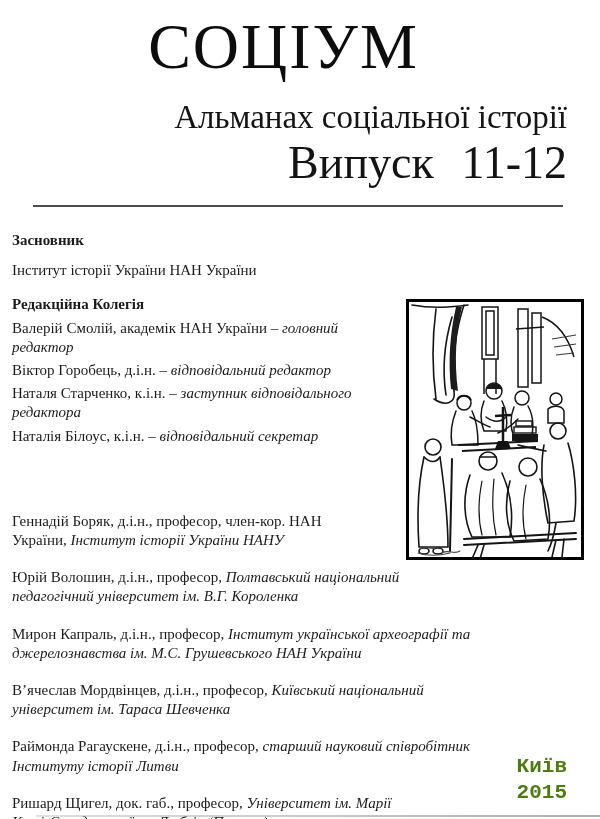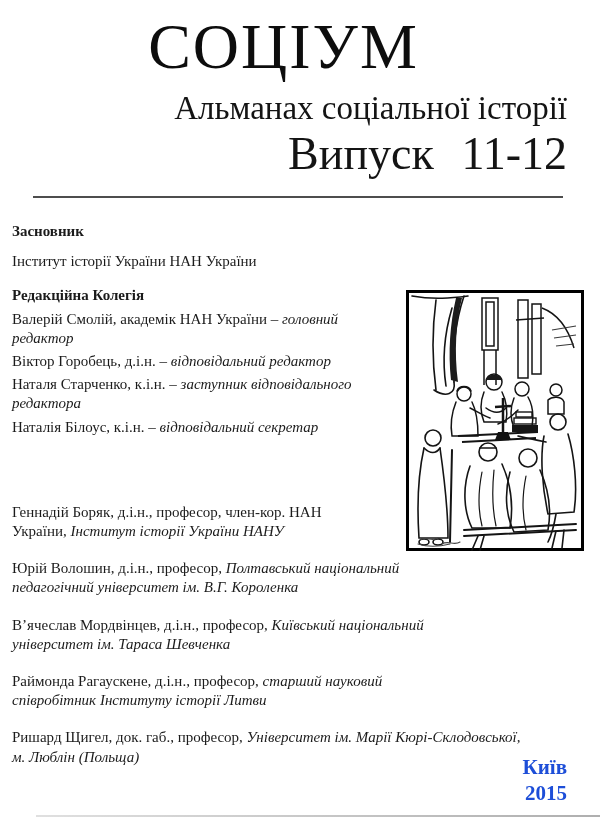--- a/index.html
+++ b/index.html
@@ -3,21 +3,21 @@
 <meta charset="utf-8">
 <style>
   html,body{margin:0;padding:0;background:#ffffff;}
   .page{
     position:relative;width:600px;height:819px;background:#fff;overflow:hidden;
     font-family:"Liberation Serif","DejaVu Serif",serif;color:#1b1b1b;
   }
   
   .masthead{padding:10px 33px 0 0;text-align:right;}
   .title{font-size:64px;line-height:74px;letter-spacing:2px;color:#0d0d0d;font-weight:400;text-align:center;}
-  .subtitle{font-size:33px;line-height:40px;margin-top:4px;color:#141414;padding-left:20px;}
+  .subtitle{font-size:33px;line-height:40px;margin-top:13px;color:#141414;padding-left:20px;}
   .issue{font-size:46px;line-height:52px;word-spacing:0.35em;color:#141414;}
   .rule{border:none;border-top:2px solid #4d4d4d;margin:16px 37px 0 33px;}
   
   .content{padding:0 12px;font-size:15px;line-height:19.2px;}
   .section-heading{font-weight:bold;margin:0;}
   .founder-heading{margin-top:24px;}
   .founder-name{margin-top:11px;}
   .editorial-heading{margin-top:15px;}
   .role,.affiliation{font-style:italic;}
   .editorial-entries{margin-right:-12px;}
@@ -32,22 +32,22 @@
   .board{margin-top:66px;}
   .board .entry{margin-top:18px;}
   .board .entry:nth-child(1){max-width:340px;}
   .board .entry:nth-child(2){max-width:420px;}
   .board .entry:nth-child(3){max-width:480px;}
   .board .entry:nth-child(4){max-width:440px;}
   .board .entry:nth-child(5){max-width:520px;}
   .board .entry:nth-child(6){max-width:400px;}
   
   .imprint{
-    position:absolute;right:33px;top:754px;text-align:right;
-    font-weight:bold;font-size:21px;line-height:26px;color:#1d4ed8;
+    position:absolute;right:33px;top:754px;text-align:left;
+    font-weight:bold;font-size:21px;line-height:26px;color:#4d7c0f;font-family:Liberation Mono, monospace;
   }
   .scan-artifact{
     position:absolute;left:36px;right:0;bottom:2px;height:2px;
     background:linear-gradient(90deg,rgba(130,130,130,.25),rgba(95,95,95,.5));
   }
 </style>
 </head>
 <body>
 
 <div class="page">
@@ -160,20 +160,23 @@
     </div>
 
     <div class="board">
       <div class="entry">
         <span>Геннадій Боряк, д.і.н., професор, член-кор. НАН України, </span><span class="affiliation">Інститут історії України НАНУ</span>
       </div>
       <div class="entry">
         <span>Юрій Волошин, д.і.н., професор, </span><span class="affiliation">Полтавський національний педагогічний університет ім. В.Г. Короленка</span>
       </div>
       <div class="entry">
+        <span>Мирон Капраль, д.і.н., професор, </span><span class="affiliation">Інститут української археографії та джерелознавства ім. М.С. Грушевського НАН України</span>
+      </div>
+      <div class="entry">
         <span>В’ячеслав Мордвінцев, д.і.н., професор, </span><span class="affiliation">Київський національний університет ім. Тараса Шевченка</span>
       </div>
       <div class="entry">
         <span>Раймонда Рагаускене, д.і.н., професор, </span><span class="affiliation">старший науковий співробітник Інституту історії Литви</span>
       </div>
       <div class="entry">
         <span>Ришард Щигел, док. габ., професор, </span><span class="affiliation">Університет ім. Марії Кюрі-Склодовської, м. Люблін (Польща)</span>
       </div>
     </div>
 

